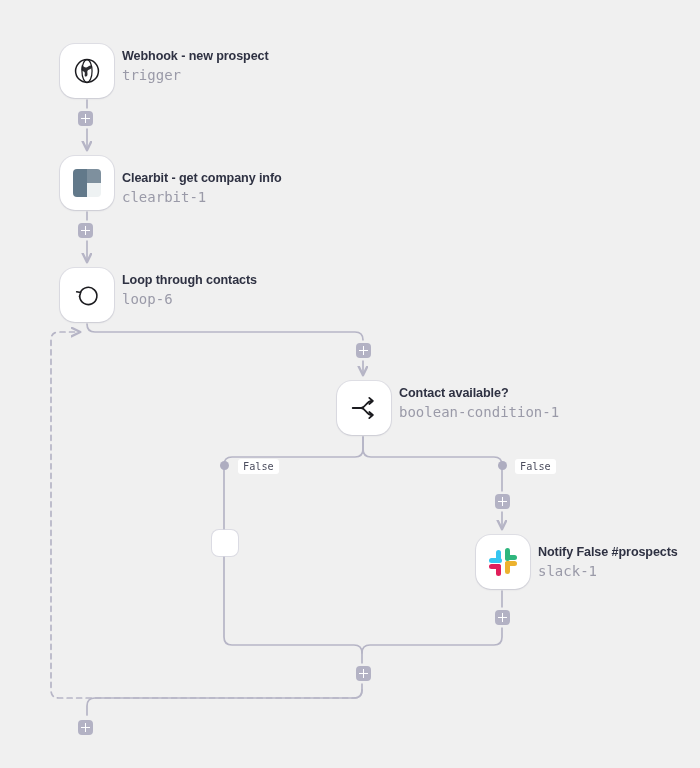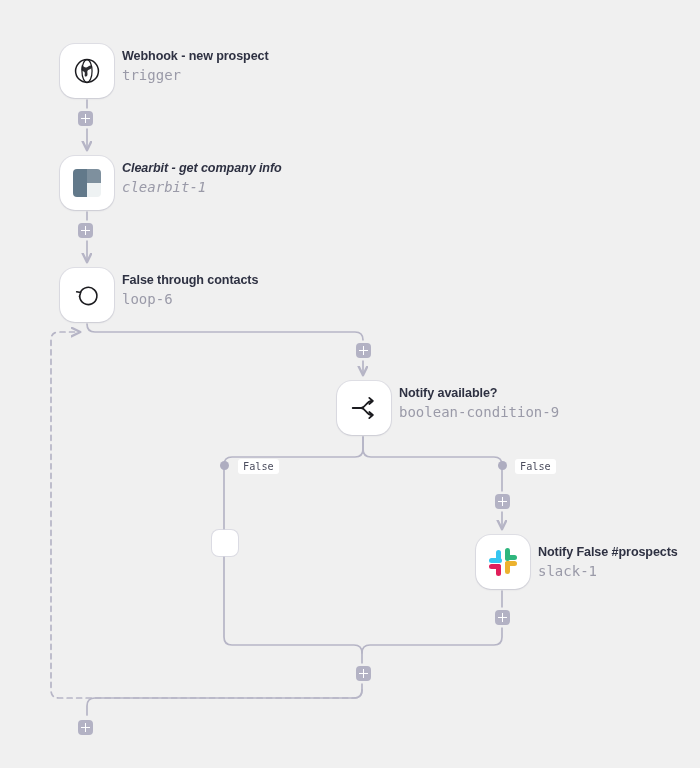--- a/index.html
+++ b/index.html
@@ -179,48 +179,48 @@
   </div>
 
   <div class="node" style="left:60px; top:156px;">
     <div class="clearbit-mark">
       <div class="cb-q" style="background:#62798a;"></div>
       <div class="cb-q" style="background:#7e909e;"></div>
       <div class="cb-q" style="background:#62798a;"></div>
       <div class="cb-q" style="background:#eef2f3;"></div>
     </div>
   </div>
-  <div class="labels" style="left:122px; top:162px;font-style:italic;">
+  <div class="labels" style="left:122px; top:172px;">
     <span class="node-title">Clearbit - get company info</span>
     <span class="node-sub">clearbit-1</span>
   </div>
 
   <div class="node" style="left:60px; top:268px;">
     <svg class="icon" width="30" height="30" viewBox="0 0 32 32">
       <path d="M9.0,13.2 A9.2,9.2 0 1 1 8.2,17.8" fill="none" stroke="#1b1b1f" stroke-width="1.7" stroke-linecap="round"></path>
       <path d="M5.0,12.6 L9.2,13.4 L8.0,17.6" fill="none" stroke="#1b1b1f" stroke-width="1.7" stroke-linecap="round" stroke-linejoin="round"></path>
     </svg>
   </div>
   <div class="labels" style="left:122px; top:274px;">
-    <span class="node-title">False through contacts</span>
+    <span class="node-title">Loop through contacts</span>
     <span class="node-sub">loop-6</span>
   </div>
 
   <div class="node" style="left:337px; top:381px;">
     <svg class="icon" width="32" height="32" viewBox="0 0 34 34">
       <path d="M5,17 L14,17" fill="none" stroke="#1b1b1f" stroke-width="1.9" stroke-linecap="round"></path>
       <path d="M14,17 C19,17 19,9.5 25.5,9.5" fill="none" stroke="#1b1b1f" stroke-width="1.9" stroke-linecap="round"></path>
       <path d="M14,17 C19,17 19,24.5 25.5,24.5" fill="none" stroke="#1b1b1f" stroke-width="1.9" stroke-linecap="round"></path>
       <path d="M22.6,6.3 L26.4,9.5 L22.6,12.7" fill="none" stroke="#1b1b1f" stroke-width="1.9" stroke-linecap="round" stroke-linejoin="round"></path>
       <path d="M22.6,21.3 L26.4,24.5 L22.6,27.7" fill="none" stroke="#1b1b1f" stroke-width="1.9" stroke-linecap="round" stroke-linejoin="round"></path>
     </svg>
   </div>
   <div class="labels" style="left:399px; top:387px;">
-    <span class="node-title">Notify available?</span>
-    <span class="node-sub">boolean-condition-9</span>
+    <span class="node-title">Contact available?</span>
+    <span class="node-sub">boolean-condition-1</span>
   </div>
 
   <div class="node" style="left:476px; top:535px;">
     <div class="slack-mark">
       <div class="sk" style="background:#36c5f0; left:0px;  top:9.5px; width:12.5px; height:5.2px;"></div>
       <div class="sk" style="background:#36c5f0; left:7.3px; top:2.4px; width:5.2px;  height:12.3px;"></div>
       <div class="sk" style="background:#2eb67d; left:15.5px; top:0px;  width:5.2px;  height:12.5px;"></div>
       <div class="sk" style="background:#2eb67d; left:15.5px; top:7.3px; width:12.3px; height:5.2px;"></div>
       <div class="sk" style="background:#ecb22e; left:15.5px; top:13.3px; width:12.5px; height:5.2px;"></div>
       <div class="sk" style="background:#ecb22e; left:15.5px; top:13.3px; width:5.2px; height:12.3px;"></div>

